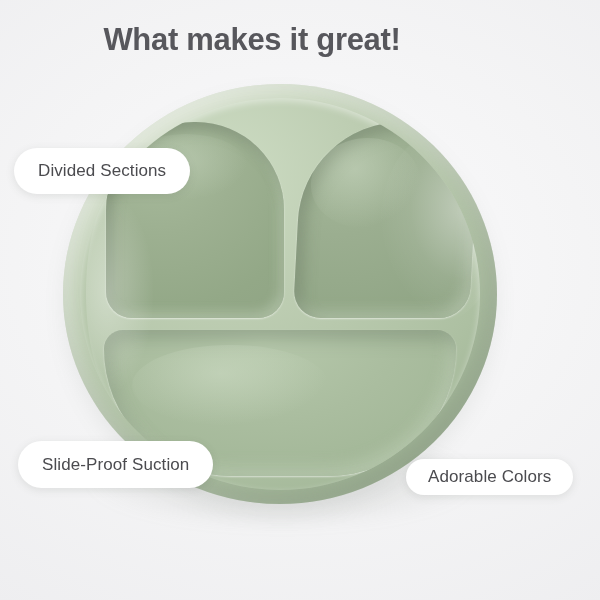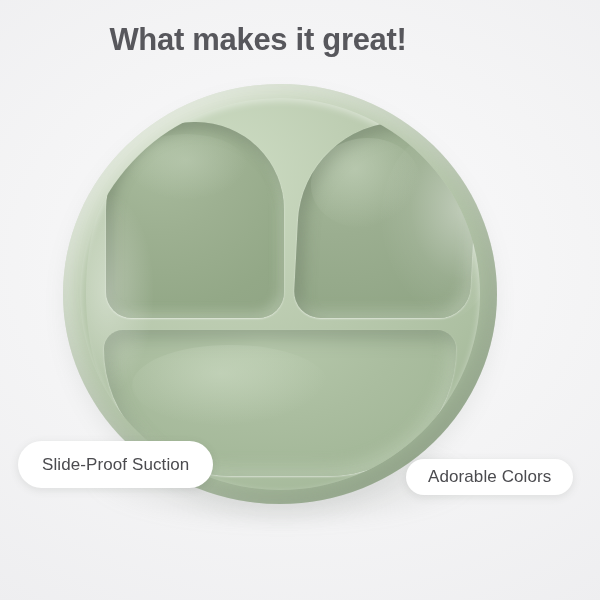--- a/index.html
+++ b/index.html
@@ -19,21 +19,21 @@
     width: 600px;
     height: 600px;
     background:
       radial-gradient(ellipse 520px 420px at 50% 44%, #fbfbfc 0%, #f4f4f5 55%, #eeeef0 100%);
     overflow: hidden;
   }
 
   
   .headline {
     position: absolute;
-    left: 6px;
+    left: 0;
     top: 22px;
     width: 504px;
     text-align: center;
     font-size: 31px;
     font-weight: bold;
     letter-spacing: -0.3px;
     color: #57575c;
     line-height: 1.15;
   }
 
@@ -229,20 +229,23 @@
         <div class="compartment well-topright"></div>
 
         <div class="compartment well-bottom"></div>
 
         <div class="rim-specular"></div>
         <div class="rim-sheen-left"></div>
       </div>
     </div>
   </div>
 
+  <div class="pill pill-divided">
+    <span>Divided Sections</span>
+  </div>
 
 
   <div class="pill pill-suction">
     <span>Slide-Proof Suction</span>
   </div>
 
   <div class="pill pill-colors">
     <span>Adorable Colors</span>
   </div>
 

